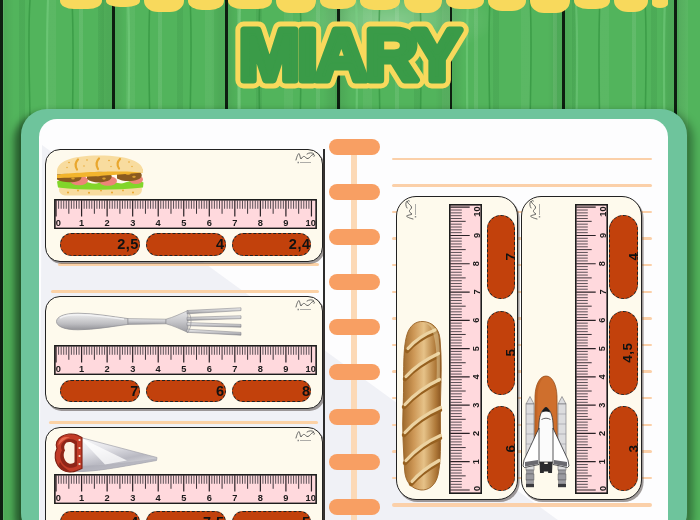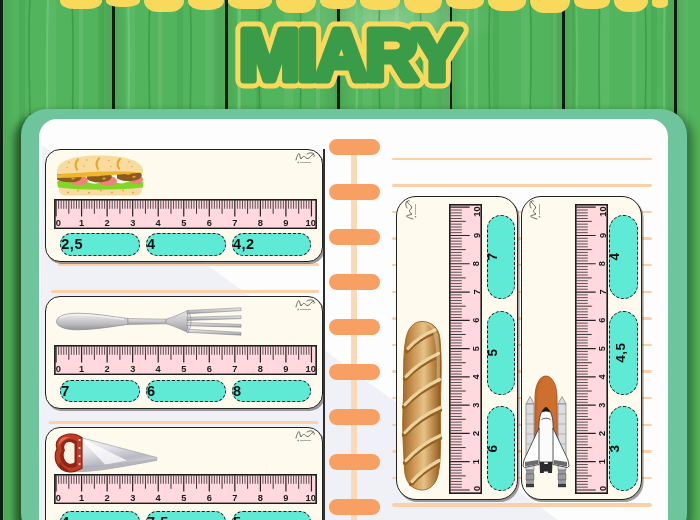--- a/index.html
+++ b/index.html
@@ -1,17 +1,17 @@
 <!DOCTYPE html>
 <html><head><meta charset="utf-8">
 <style>
 html,body{margin:0;padding:0;}
 body{width:700px;height:520px;overflow:hidden;position:relative;font-family:"Liberation Sans",sans-serif;}
 .card{position:absolute;background:#fefaed;border:1.6px solid #222;box-shadow:1.6px 2px 0 rgba(70,60,55,0.5);box-sizing:border-box;}
-.pill{position:absolute;background:#5eead4;border:1.4px dashed #222;border-radius:999px;box-sizing:border-box;display:flex;align-items:center;justify-content:flex-start;}
+.pill{position:absolute;background:#c2410c;border:1.4px dashed #222;border-radius:999px;box-sizing:border-box;display:flex;align-items:center;justify-content:flex-end;}
 .pill span{font-weight:bold;font-size:14.5px;color:#111;letter-spacing:0.5px;}
 .pillv span{transform:rotate(-90deg);font-size:13.5px;}
 .abs{position:absolute;}
 </style></head>
 <body>
 
 <div class="abs" style="left:0;top:0;width:700px;height:520px;background-color:#52b45c;
 background-image:
  repeating-linear-gradient(90deg, rgba(8,18,10,0.92) 0 2.8px, rgba(0,0,0,0) 2.8px 112.4px),
  repeating-linear-gradient(90deg, rgba(0,0,0,0.06) 0 5px, rgba(0,0,0,0) 14px 98px, rgba(0,0,0,0.06) 107px 112.4px),
@@ -196,21 +196,21 @@
 
 <div class="pill" style="left:60.3px;top:233.3px;width:79.6px;height:22.4px;">
     <span>2,5</span>
   </div>
 
 <div class="pill" style="left:146.1px;top:233.3px;width:79.6px;height:22.4px;">
     <span>4</span>
   </div>
 
 <div class="pill" style="left:231.9px;top:233.3px;width:79.6px;height:22.4px;">
-    <span>4,2</span>
+    <span>2,4</span>
   </div>
 
 <div class="card" style="left:45.3px;top:296px;width:278.2px;height:112.5px;border-radius:15px;"></div>
 
 <div class="abs" style="left:54px;top:306px;"><svg width="190" height="31" viewBox="0 0 190 31" xmlns="http://www.w3.org/2000/svg">
 <defs>
         <linearGradient id="fg" x1="0" y1="0" x2="0" y2="1">
           <stop offset="0" stop-color="#f2f2f3"></stop>
           <stop offset="0.3" stop-color="#d8d8da"></stop>
           <stop offset="0.65" stop-color="#bcbcc0"></stop>

